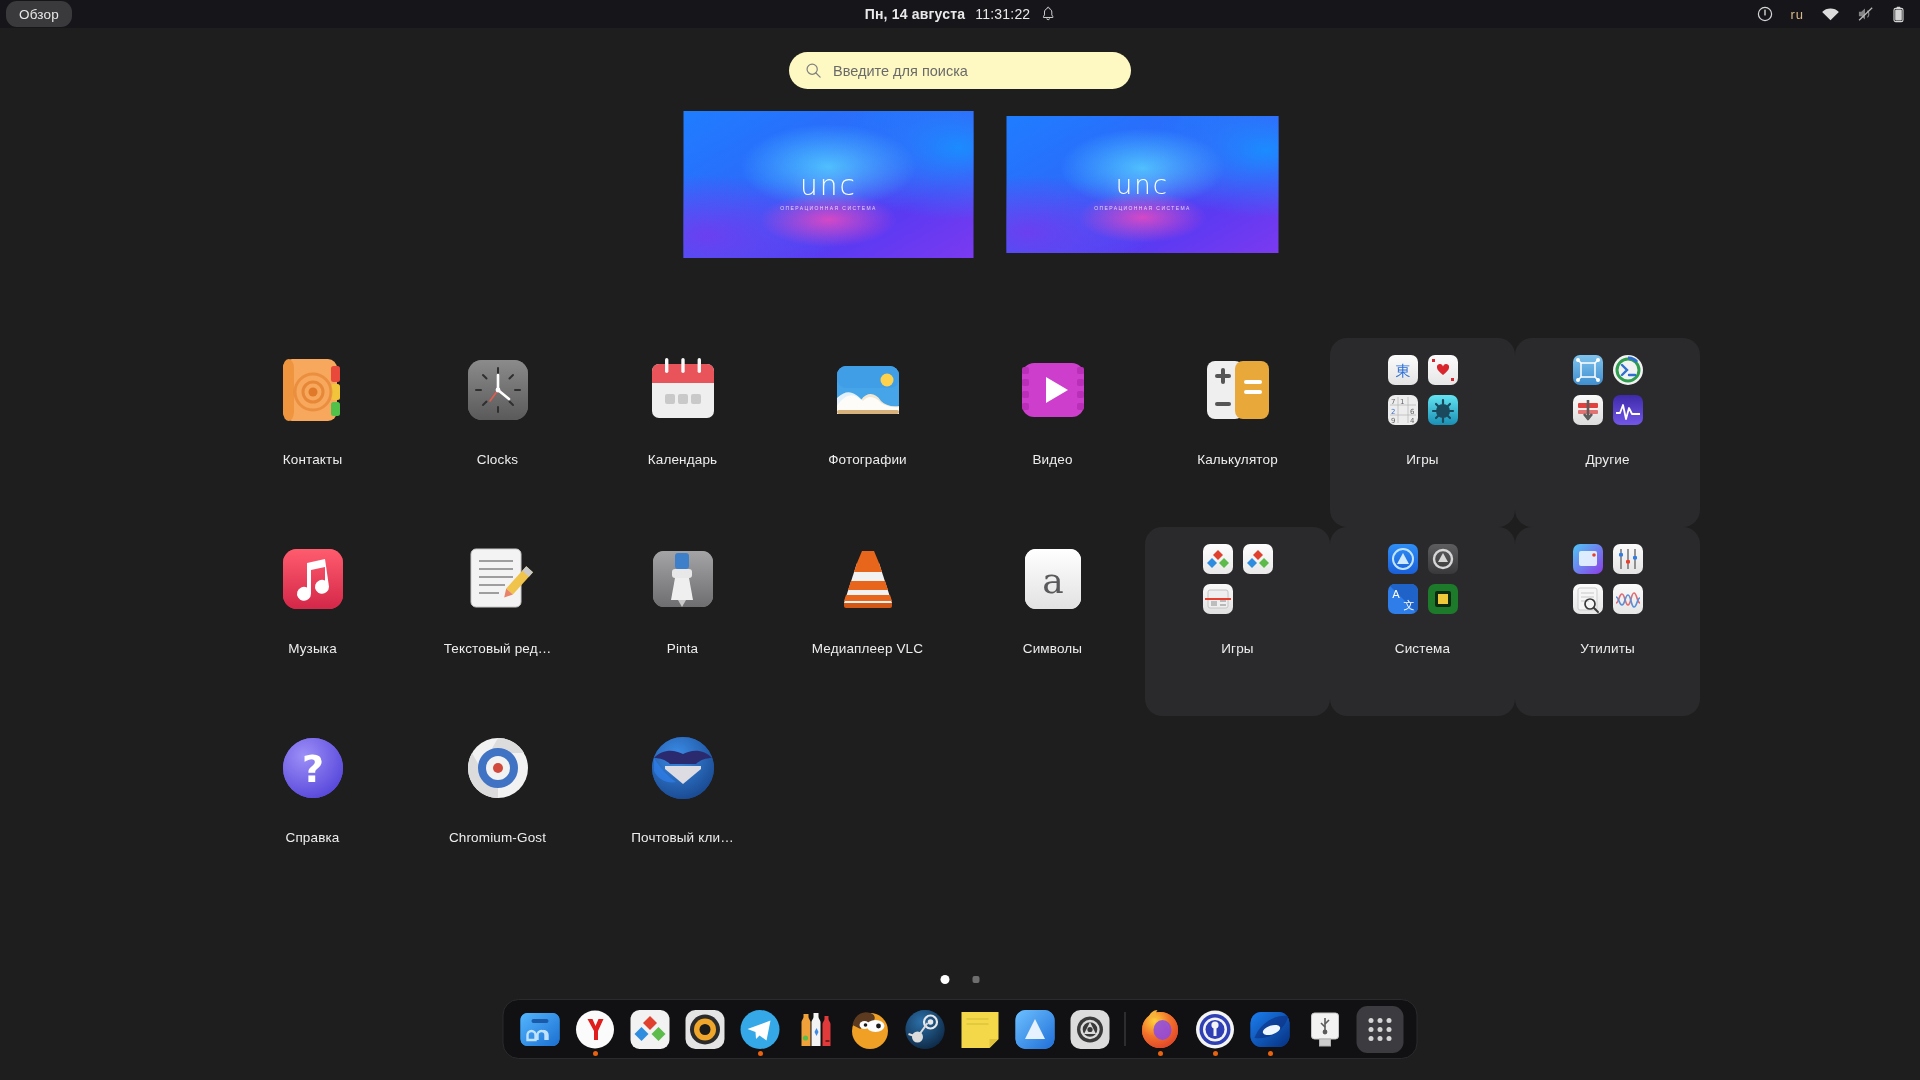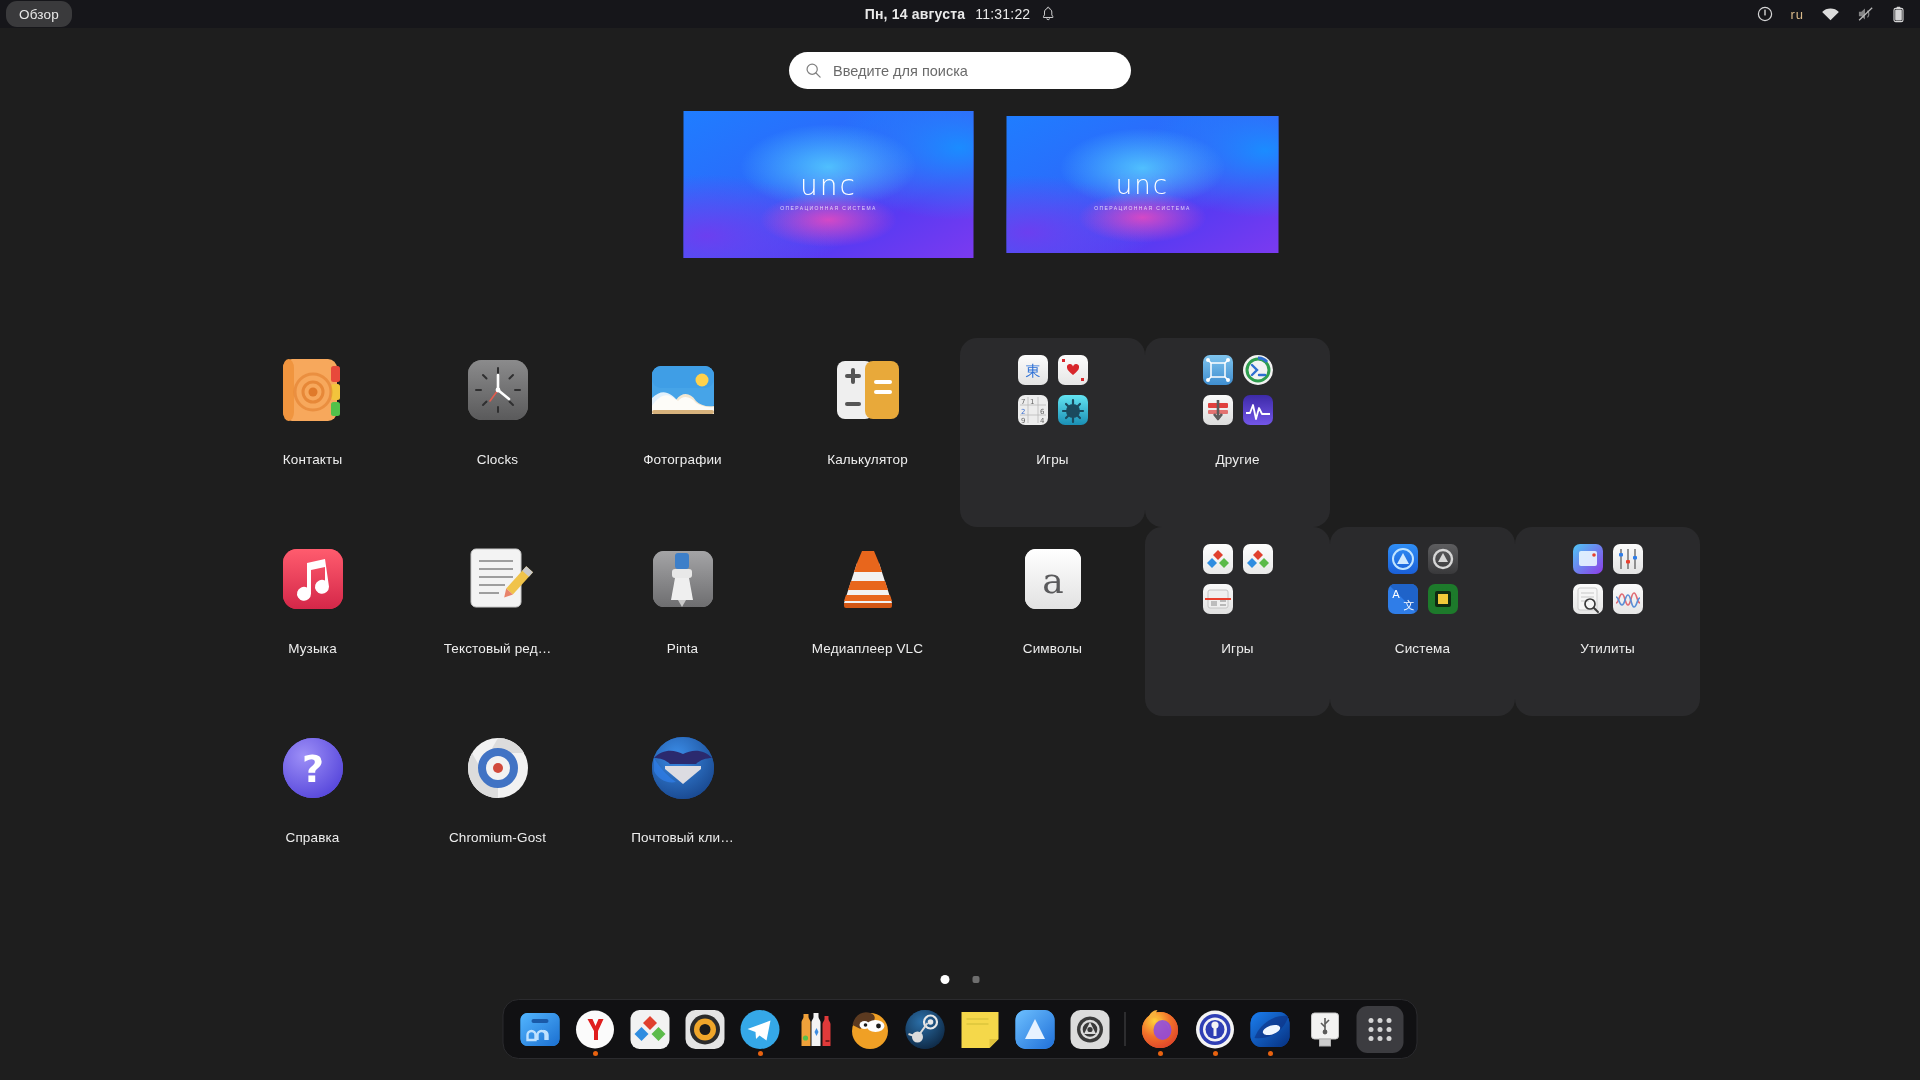--- a/index.html
+++ b/index.html
@@ -31,21 +31,21 @@
   #tray{
     position:absolute; right:16px; display:flex; align-items:center; gap:17px;
   }
   #tray .kbd{ color:#d9b98a; font-size:13px; letter-spacing:1px; }
   .tico{ display:block; opacity:.92; }
 
   
   #searchwrap{
     position:absolute; top:52px; left:50%; transform:translateX(-50%);
     width:342px; height:37px;
-    background:#ffffff; border-radius:19px;
+    background:#fef9c3; border-radius:19px;
     display:flex; align-items:center; padding:16px 16px; gap:11px;
   }
   #searchwrap .sq{ flex:0 0 auto; }
   #searchtext{ color:#6a6a6a; font-size:14.5px; }
 
   
   #wsrow{
     position:absolute; top:111px; left:50%; transform:translateX(-50%);
     display:flex; gap:33px; align-items:center;padding-left:42px;
   }
@@ -239,35 +239,73 @@
           </g>
           <path d="M36 36V21" stroke="#fff" stroke-width="2.6" stroke-linecap="round"></path>
           <path d="M36 36l11 9" stroke="#fff" stroke-width="2.6" stroke-linecap="round"></path>
           <path d="M36 36l-8 11" stroke="#e45c4e" stroke-width="1.6" stroke-linecap="round"></path>
           <circle cx="36" cy="36" r="2.4" fill="#fff"></circle>
         </svg>
       </div>
       <div class="ilabel">Clocks</div>
     </div>
 
+    <div class="cell">
+      <div class="appicon">
+        <svg width="72" height="72" viewBox="0 0 72 72">
+          <rect x="5" y="10" width="62" height="54" rx="7" fill="#efefef"></rect>
+          <path d="M5 17a7 7 0 0 1 7-7h48a7 7 0 0 1 7 7v12H5z" fill="#e8545a"></path>
+          <g fill="#fafafa">
+              <rect x="18" y="4" width="3.4" height="15" rx="1.7"></rect>
+            <rect x="34.3" y="4" width="3.4" height="15" rx="1.7"></rect>
+            <rect x="50.6" y="4" width="3.4" height="15" rx="1.7"></rect>
+            </g>
+          <g fill="#c9c9c9">
+              <rect x="18" y="40" width="10" height="10" rx="2"></rect>
+            <rect x="31" y="40" width="10" height="10" rx="2"></rect>
+            <rect x="44" y="40" width="10" height="10" rx="2"></rect>
+            </g>
+        </svg>
+      </div>
+      <div class="ilabel">Календарь</div>
+    </div>
 
     <div class="cell">
       <div class="appicon">
         <svg width="72" height="72" viewBox="0 0 72 72">
           <rect x="5" y="12" width="62" height="48" rx="9" fill="#46a4e8"></rect>
           <rect x="5" y="12" width="62" height="22" rx="9" fill="#3f9ee6"></rect>
           <circle cx="55" cy="26" r="6.5" fill="#ffd24d"></circle>
           <path d="M5 52c8-12 16-14 24-6 6-8 14-8 20 1 4 4 10 6 18 5v8H5z" fill="#f2e7d2"></path>
           <path d="M5 44c10-10 18-6 26 3 5-6 12-5 18 2 5 3 12 5 18 4v7H5z" fill="#fff" opacity=".85"></path>
           <rect x="5" y="56" width="62" height="4" rx="2" fill="#d7b27c"></rect>
         </svg>
       </div>
       <div class="ilabel">Фотографии</div>
     </div>
 
+    <div class="cell">
+      <div class="appicon">
+        <svg width="72" height="72" viewBox="0 0 72 72">
+          <rect x="5" y="9" width="62" height="54" rx="12" fill="#cc3ecb"></rect>
+          <g fill="#b92fb8">
+            <rect x="5" y="13" width="7" height="7" rx="2"></rect>
+              <rect x="5" y="25" width="7" height="7" rx="2"></rect>
+            <rect x="5" y="37" width="7" height="7" rx="2"></rect>
+              <rect x="5" y="49" width="7" height="7" rx="2"></rect>
+            <rect x="60" y="13" width="7" height="7" rx="2"></rect>
+              <rect x="60" y="25" width="7" height="7" rx="2"></rect>
+            <rect x="60" y="37" width="7" height="7" rx="2"></rect>
+              <rect x="60" y="49" width="7" height="7" rx="2"></rect>
+          </g>
+          <path d="M29 23l22 13-22 13z" fill="#fff"></path>
+        </svg>
+      </div>
+      <div class="ilabel">Видео</div>
+    </div>
 
     <div class="cell">
       <div class="appicon">
         <svg width="72" height="72" viewBox="0 0 72 72">
           <rect x="5" y="7" width="36" height="58" rx="8" fill="#efefef"></rect>
           <rect x="33" y="7" width="34" height="58" rx="8" fill="#e8a93a"></rect>
           <g stroke="#555" stroke-width="4" stroke-linecap="round">
             <path d="M15 22h12"></path>
               <path d="M21 16v12"></path>
             <path d="M15 50h12"></path>

